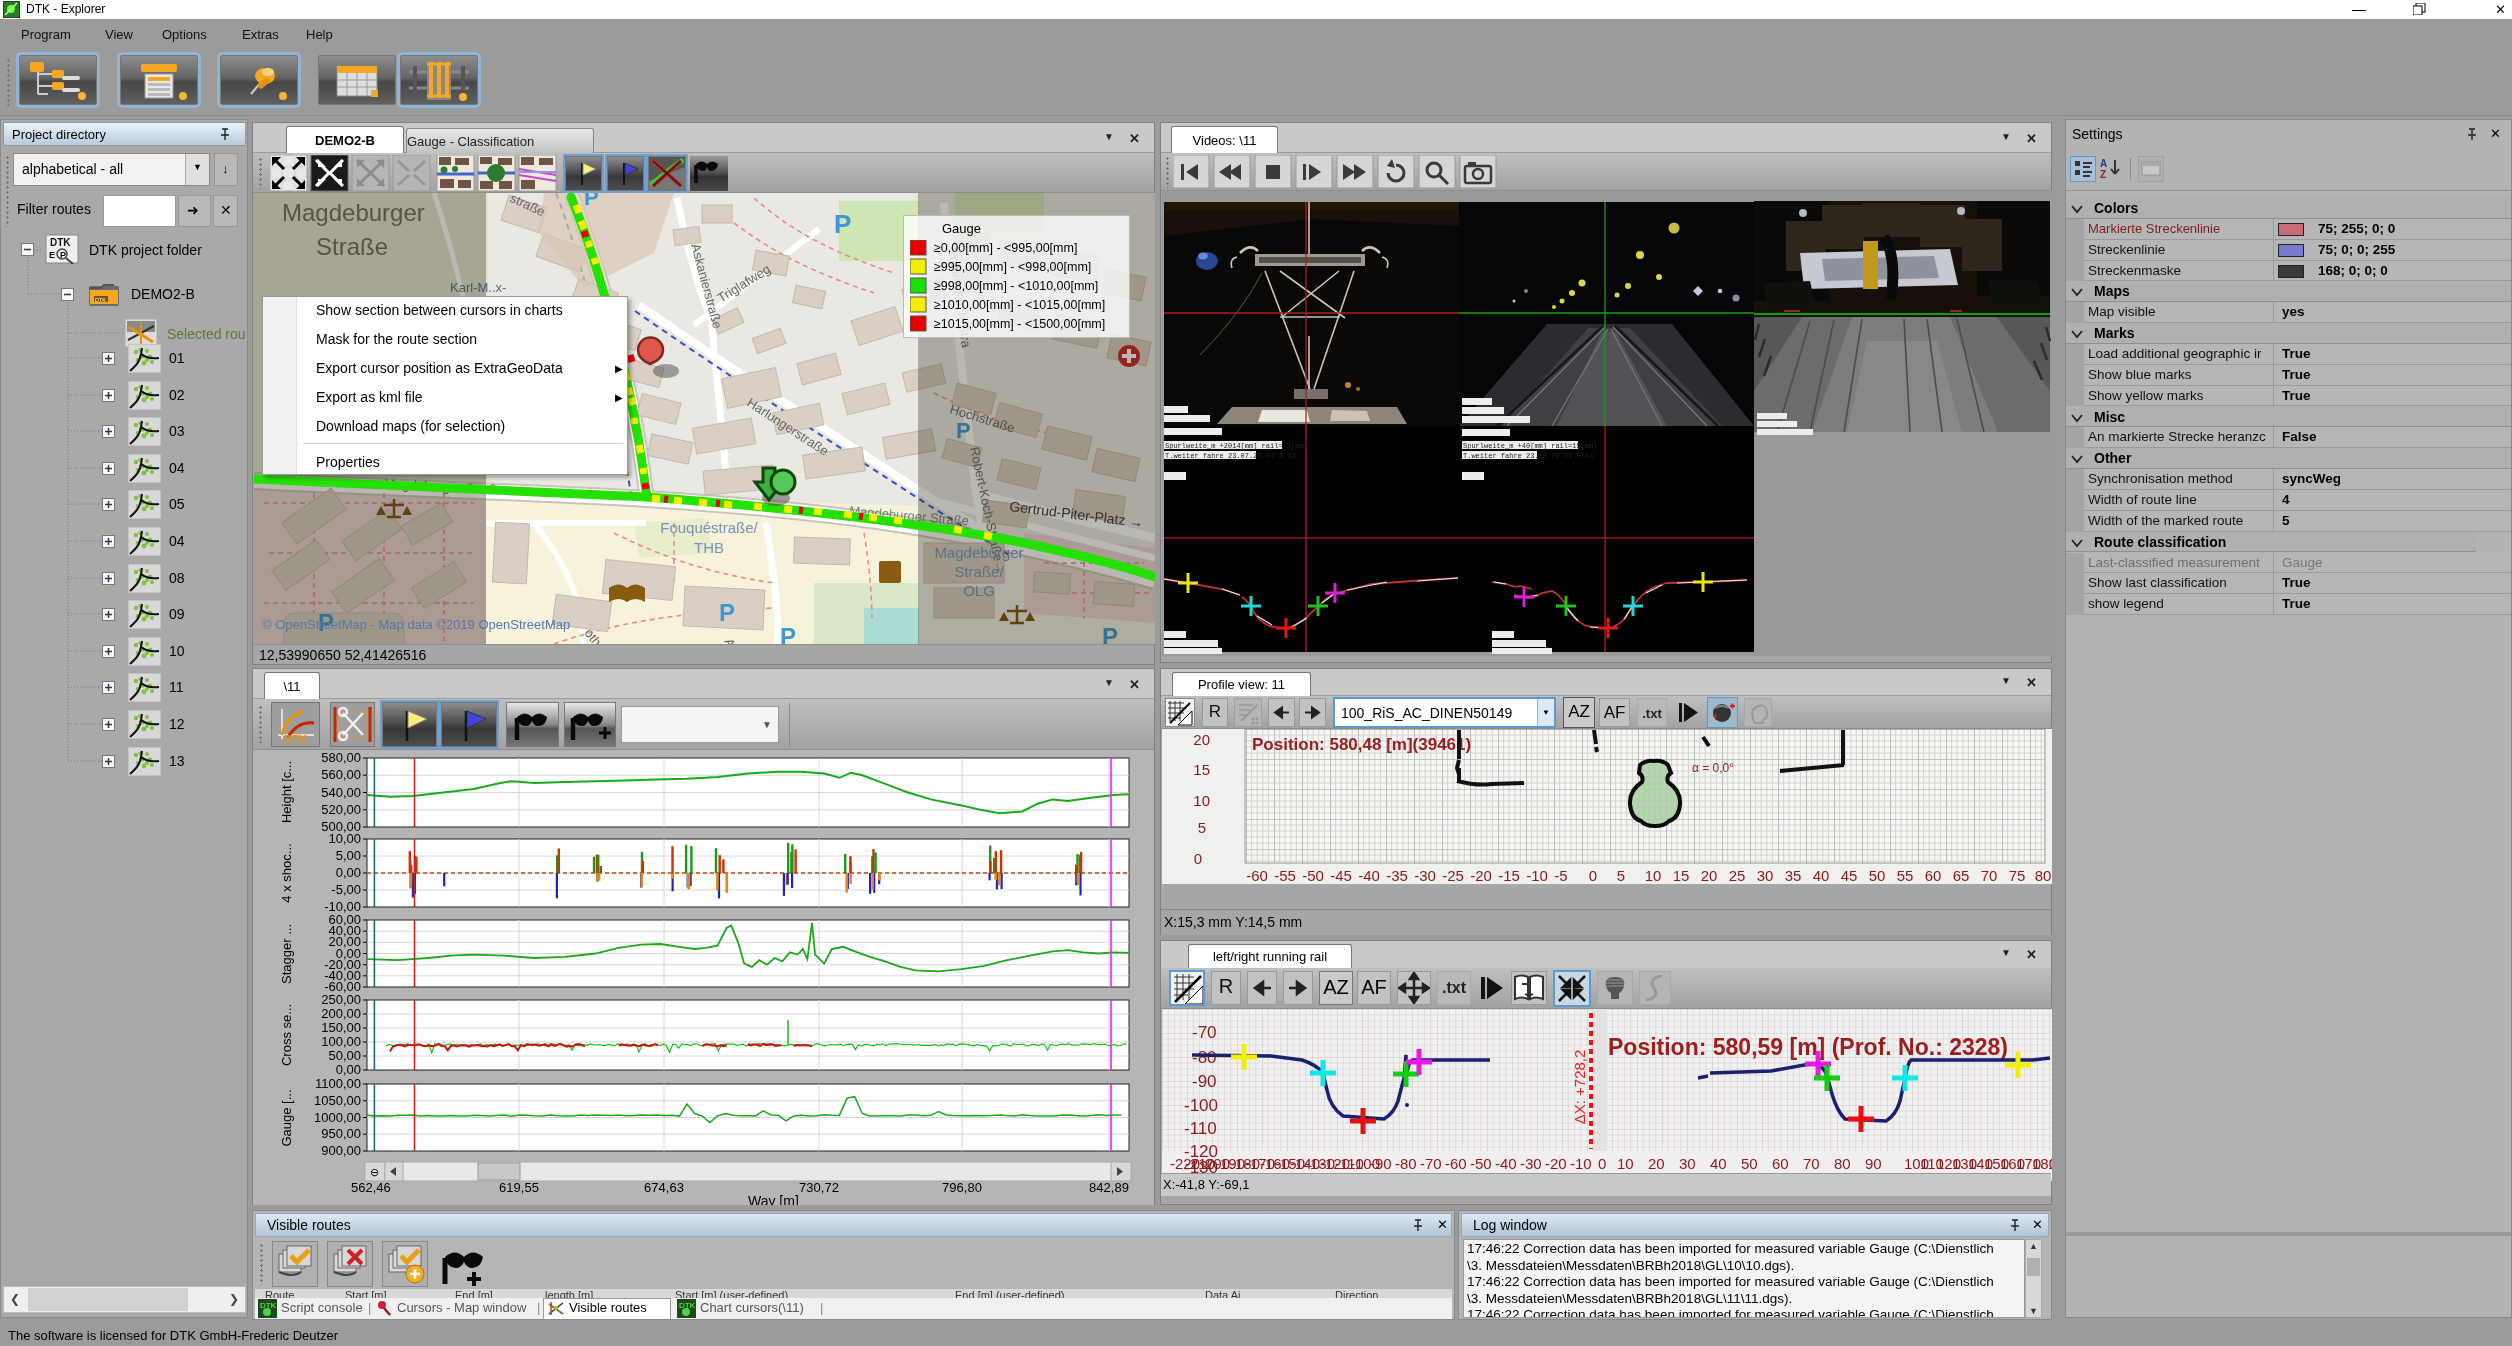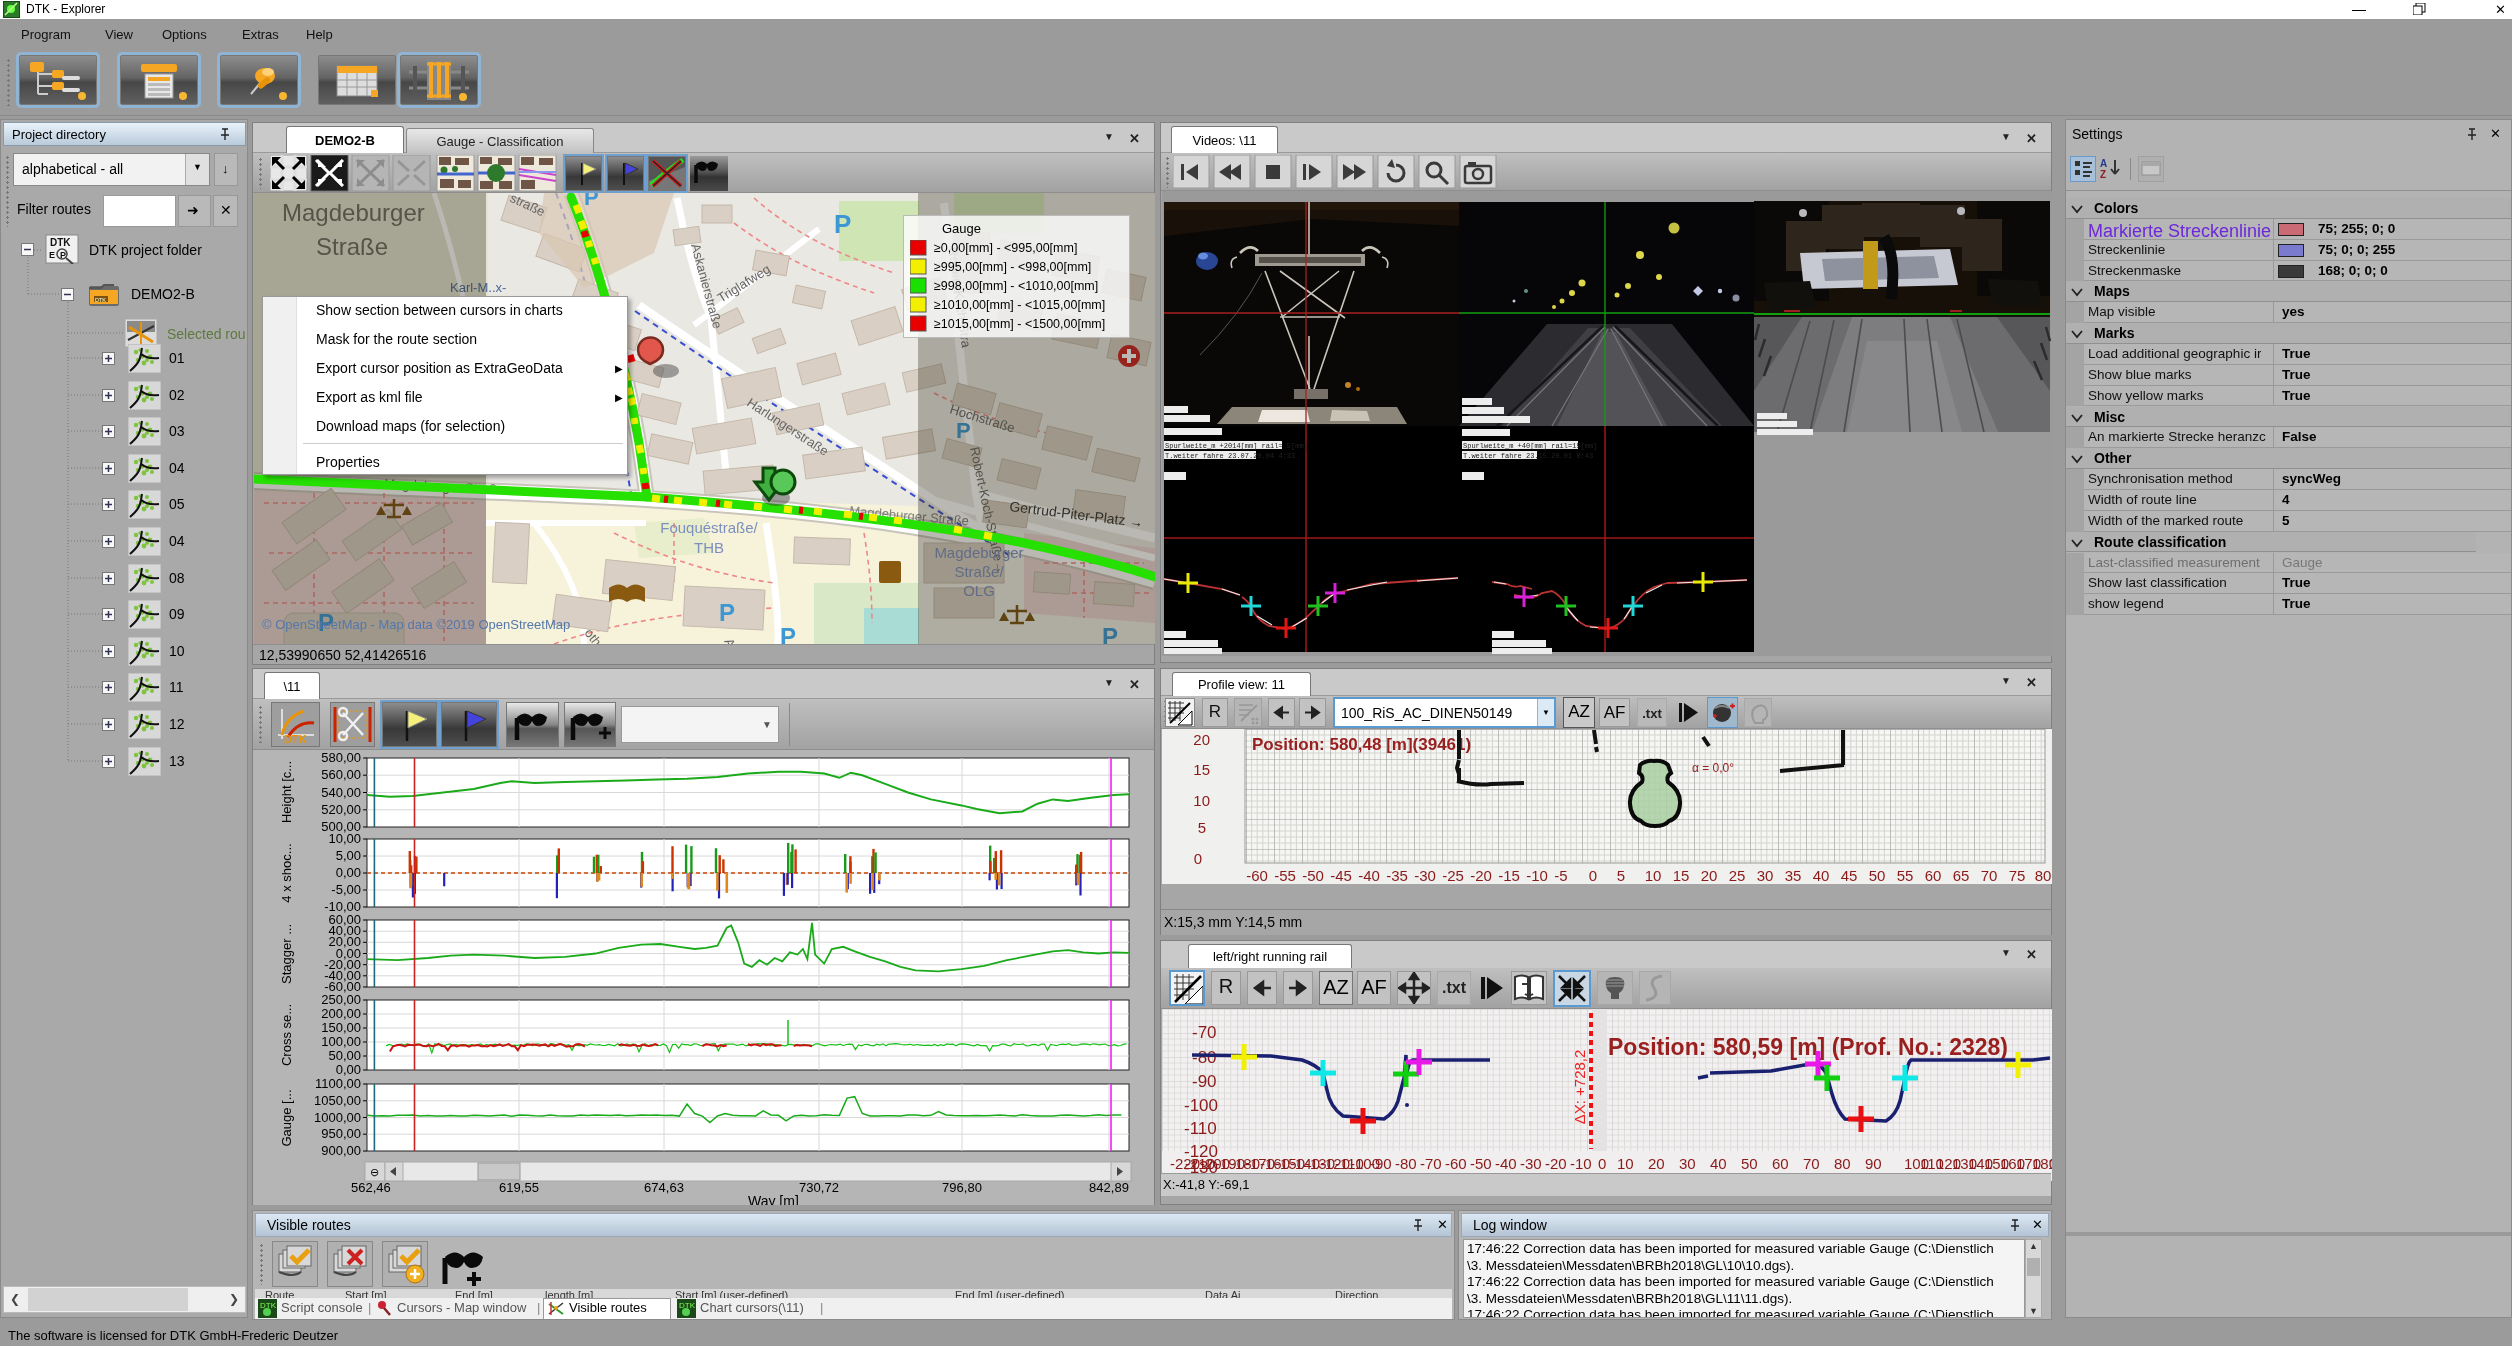--- a/index.html
+++ b/index.html
@@ -6,21 +6,21 @@
 .titlebar{position:absolute;left:0;top:0;width:2512px;height:19px;background:#fff;color:#000;font-size:12px;}
 .menubar{position:absolute;left:0;top:19px;width:2512px;height:33px;background:#9b9b9b;color:#111;font-size:13px;}
 .menubar span{position:absolute;top:8px;}
 .topbar{position:absolute;left:0;top:52px;width:2512px;height:64px;background:#9b9b9b;border-bottom:1px solid #8a8a8a;}
 .bigbtn{position:absolute;top:3px;width:78px;height:50px;background:linear-gradient(180deg,#8d8d8d,#646464 45%,#474747 55%,#606060);border:1px solid #777;border-radius:2px;}
 .bigbtn.on{outline:3px solid #8fb4d4;}
 .panel-title{position:absolute;background:linear-gradient(180deg,#e9f2fb,#b9cada);border:1px solid #8899aa;color:#000;font-size:13px;}
 .doc{position:absolute;background:#a6a6a6;border:1px solid #808080;}
 .tabstrip{position:absolute;left:0;top:0;right:0;height:30px;background:#c9c9c9;border-bottom:1px solid #9a9a9a;}
 .tab-active{position:absolute;top:3px;height:27px;background:#fff;border:1px solid #777;border-bottom:none;color:#000;font-weight:bold;font-size:13px;text-align:center;border-radius:3px 3px 0 0;}
-.tab-idle{position:absolute;top:5px;height:25px;background:linear-gradient(180deg,#e8e8e8,#c2c2c2);border:1px solid #888;border-bottom:none;color:#222;font-size:13px;text-align:center;border-radius:3px 3px 0 0;}
+.tab-idle{position:absolute;top:5px;height:25px;background:linear-gradient(180deg,#e8e8e8,#c2c2c2);border:1px solid #888;border-bottom:none;color:#222;font-size:13px;border-radius:3px 3px 0 0;}
 .winbtns{position:absolute;top:8px;color:#222;font-size:13px;font-weight:bold;}
 .toolstrip{position:absolute;background:linear-gradient(180deg,#bfbfbf,#a2a2a2);border-bottom:1px solid #8e8e8e;}
 .tbtn{position:absolute;background:linear-gradient(180deg,#8d8d8d,#555 40%,#383838 60%,#4e4e4e);border:1px solid #777;}
 .tbtn.on{outline:2px solid #6fa0cf;}
 .ltbtn{position:absolute;background:#b9b9b9;border:1px solid #989898;}
 .statusbar{position:absolute;left:0;top:1325px;width:2512px;height:21px;background:#9b9b9b;color:#000;font-size:13px;}
 .grip{position:absolute;width:5px;background-image:radial-gradient(circle,#777 1px,transparent 1.3px);background-size:5px 5px;}
 svg{display:block;}
 </style></head><body>
 
@@ -1717,21 +1717,21 @@
   <div class="abs" style="left:0;top:70px;width:445px;height:1px;background:#909090"></div>
   <div class="abs" style="left:0;top:71px;width:445px;height:8px;background:#b3b3b3"></div>
     <div class="abs" style="left:0;top:78.0px;width:445px;height:20.85px;background:#b0b0b0;border-bottom:1px solid #909090">
       <svg width="12" height="10" style="position:absolute;left:5px;top:6px">
         <path d="M1 2 L6 8 L11 2" fill="none" stroke="#222" stroke-width="1.8"></path>
       </svg>
       <span style="position:absolute;left:28px;top:2px;font-weight:bold;font-size:14px;color:#000">Colors</span>
     </div>
     <div class="abs" style="left:0;top:98.8px;width:445px;height:20.85px;background:#b6b6b6;border-bottom:1px solid #9a9a9a">
       <div class="abs" style="left:0;top:0;width:18px;height:20.85px;background:#a4a4a4"></div>
-      <span style="position:absolute;left:22px;top:2px;font-size:18px;color:#6d28d9;white-space:nowrap;overflow:hidden;max-width:184px;display:inline-block">Markierte Streckenlinie</span>
+      <span style="position:absolute;left:22px;top:2px;font-size:13px;color:#7f1d1d;white-space:nowrap;overflow:hidden;max-width:184px;display:inline-block">Markierte Streckenlinie</span>
       <div class="abs" style="left:207px;top:0;width:1px;height:20.85px;background:#9a9a9a"></div>
       <div class="abs" style="left:212px;top:4px;width:26px;height:13px;background:#c96a75;border:1px solid #222"></div>
       <span style="position:absolute;left:252px;top:2px;font-size:13.5px;font-weight:bold;color:#000">75; 255; 0; 0</span>
     </div>
     <div class="abs" style="left:0;top:119.7px;width:445px;height:20.85px;background:#b6b6b6;border-bottom:1px solid #9a9a9a">
       <div class="abs" style="left:0;top:0;width:18px;height:20.85px;background:#a4a4a4"></div>
       <span style="position:absolute;left:22px;top:2px;font-size:13.5px;color:#111;white-space:nowrap;overflow:hidden;max-width:184px;display:inline-block">Streckenlinie</span>
       <div class="abs" style="left:207px;top:0;width:1px;height:20.85px;background:#9a9a9a"></div>
       <div class="abs" style="left:212px;top:4px;width:26px;height:13px;background:#7a7ace;border:1px solid #222"></div>
       <span style="position:absolute;left:252px;top:2px;font-size:13.5px;font-weight:bold;color:#000">75; 0; 0; 255</span>

